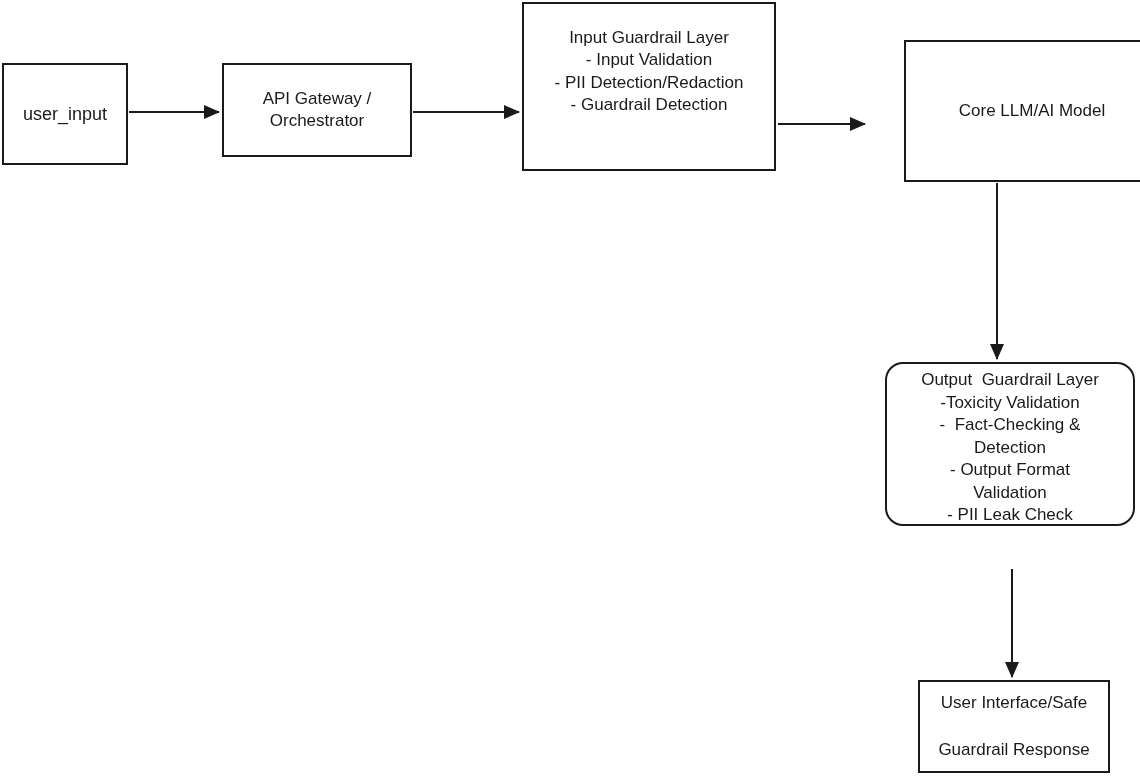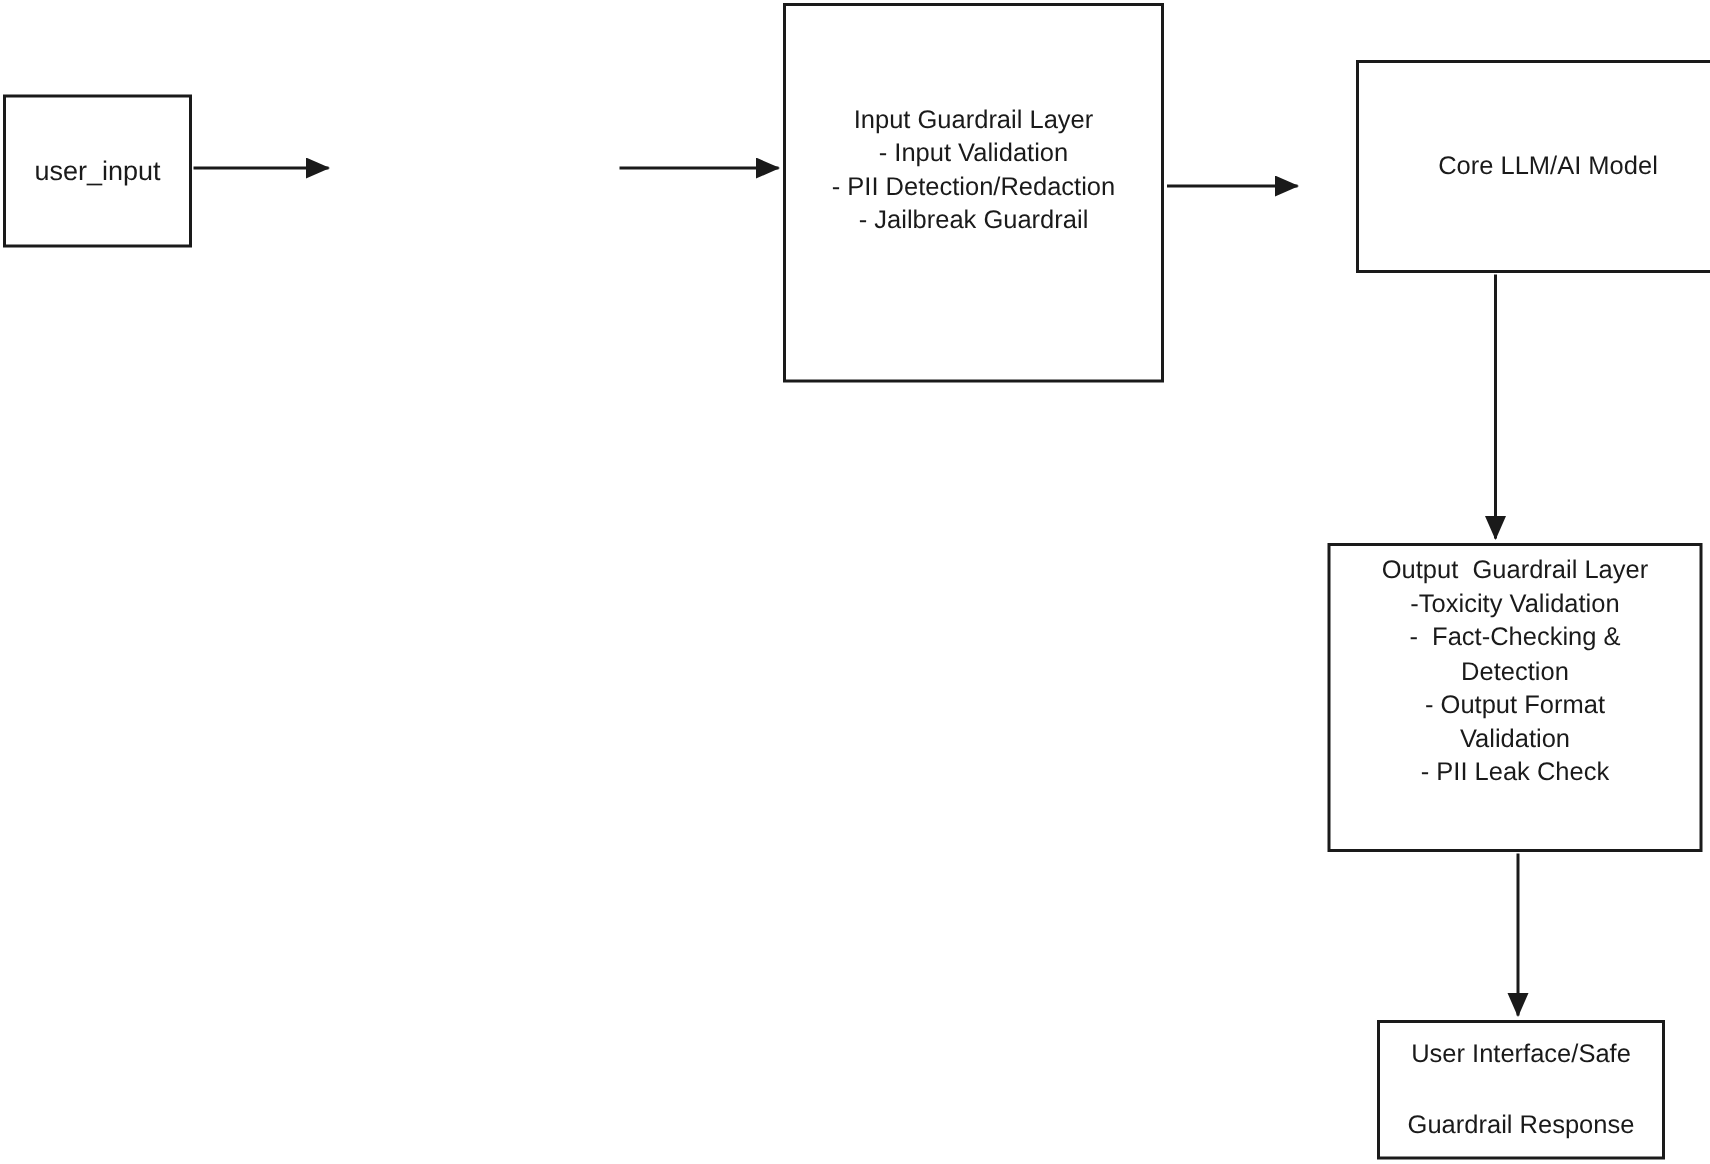--- a/index.html
+++ b/index.html
@@ -27,23 +27,23 @@
     justify-content: center;
     text-align: center;
     font-size: 17px;
     line-height: 22.5px;
   }
   .node .line {
     white-space: pre-wrap;
   }
   #node-user-input        { left: 2px;   top: 63px;  width: 126px; height: 102px;  font-size: 18px; }
   #node-api-gateway       { left: 222px; top: 63px;  width: 190px; height: 94px; }
-  #node-input-guardrail   { left: 522px; top: 2px;   width: 254px; height: 253px; padding-bottom: 30px; }
+  #node-input-guardrail   { left: 522px; top: 2px;   width: 254px; height: 169px; padding-bottom: 30px; }
   #node-core-llm          { left: 868px; top: 40px;  width: 256px; height: 142px; margin-left: 36px; }
-  #node-output-guardrail  { left: 885px; top: 362px; width: 250px; height: 206px; justify-content: flex-start; padding-top: 5px; }
+  #node-output-guardrail  { left: 885px; top: 362px; width: 250px; height: 164px; justify-content: flex-start; padding-top: 5px; border-radius: 18px; }
   #node-ui-response       { left: 918px; top: 680px; width: 192px; height: 93px; gap: 24px; }
   .arrows {
     position: absolute;
     left: 0;
     top: 0;
     pointer-events: none;
   }
   .arrows line {
     stroke: #1a1a1a;
     stroke-width: 2;
@@ -64,26 +64,30 @@
     <line x1="413" y1="112" x2="519" y2="112" marker-end="url(#ah)"></line>
     <line x1="778" y1="124" x2="865" y2="124" marker-end="url(#ah)"></line>
     <line x1="997" y1="183" x2="997" y2="359" marker-end="url(#ah)"></line>
     <line x1="1012" y1="569" x2="1012" y2="677" marker-end="url(#ah)"></line>
   </svg>
 
   <div class="node" id="node-user-input">
     <div class="line">user_input</div>
   </div>
 
+  <div class="node" id="node-api-gateway">
+    <div class="line">API Gateway /</div>
+    <div class="line">Orchestrator</div>
+  </div>
 
   <div class="node" id="node-input-guardrail">
     <div class="line">Input Guardrail Layer</div>
     <div class="line">- Input Validation</div>
     <div class="line">- PII Detection/Redaction</div>
-    <div class="line">- Jailbreak Guardrail</div>
+    <div class="line">- Guardrail Detection</div>
   </div>
 
   <div class="node" id="node-core-llm">
     <div class="line">Core LLM/AI Model</div>
   </div>
 
   <div class="node" id="node-output-guardrail">
     <div class="line">Output  Guardrail Layer</div>
     <div class="line">-Toxicity Validation</div>
     <div class="line">-  Fact-Checking &amp;</div>

